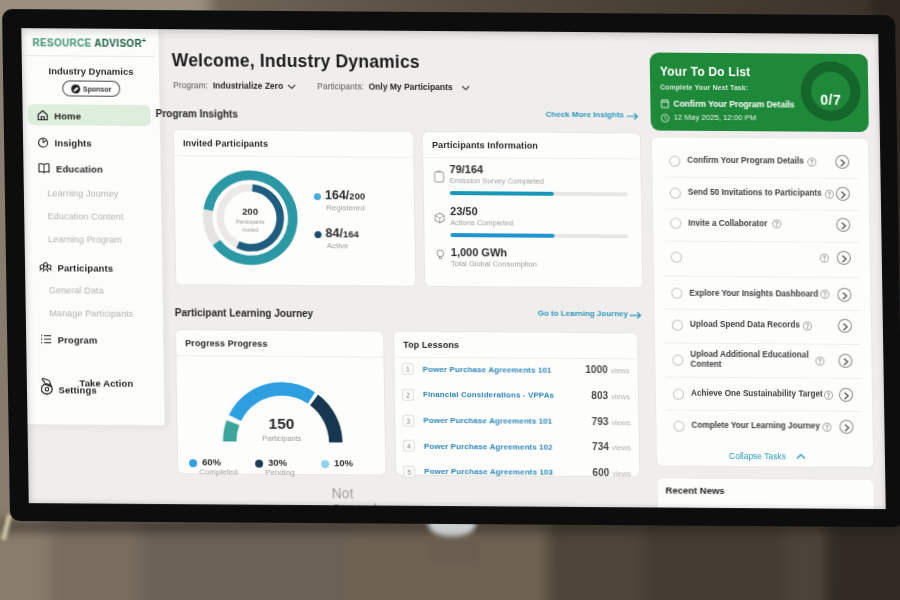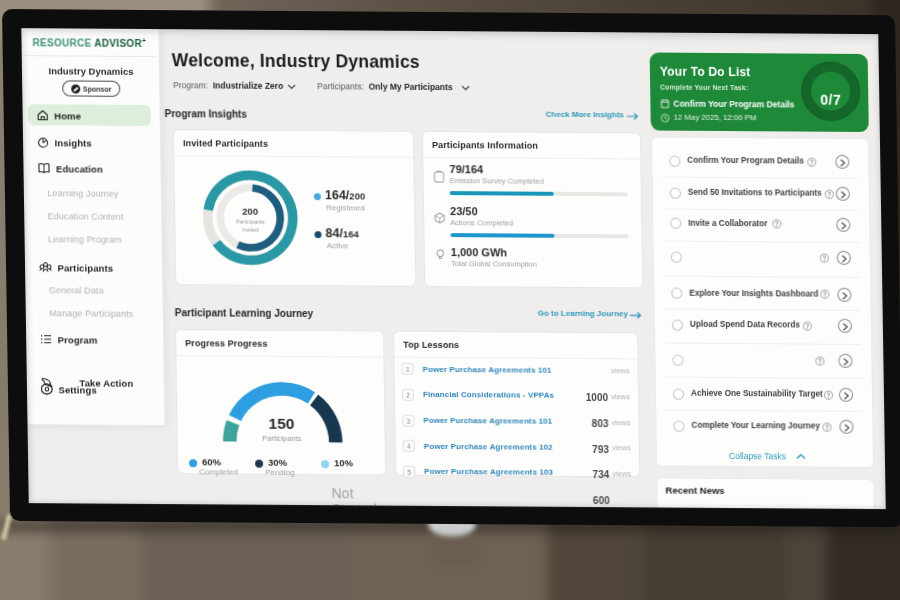--- a/index.html
+++ b/index.html
@@ -61,21 +61,21 @@
 .tdiv { position:absolute; left:10px; right:10px; border-top:1px solid #f1efec; }
 .qm { position:absolute; width:9px; height:9px; border:1px solid #a8a6a3; border-radius:50%; color:#8f8d8a; font-size:6.5px; font-weight:bold; text-align:center; line-height:8px; background:#fff; }
 .chev { position:absolute; left:183px; width:14px; height:14px; border:1.3px solid #8f8d8a; border-radius:50%; }
 .chev svg { position:absolute; left:3.2px; top:2.8px; }
 #rnews { position:absolute; left:628px; top:444.5px; width:218px; height:40px; background:#fdfdfc; border-radius:6px 6px 0 0; border:1px solid #eceae7; }
 
 
 .lrow { position:absolute; left:0; width:100%; height:13px; }
 .chip { position:absolute; left:7px; top:0; width:12px; height:12px; border:1px solid #e2e0dd; border-radius:3px; background:#fbfbfa; font-size:6.5px; color:#8a8885; text-align:center; line-height:12px; }
 .llink { position:absolute; left:28px; top:1.5px; font-size:8px; font-weight:bold; color:#2e86ba; letter-spacing:0.1px; }
-.vnum { position:absolute; right:30px; top:0; width:60px; text-align:right; font-size:10px; font-weight:bold; color:#4a4a48;margin-top:28px; }
+.vnum { position:absolute; right:30px; top:0; width:60px; text-align:right; font-size:10px; font-weight:bold; color:#4a4a48; }
 .vlab { position:absolute; right:8px; top:2px; font-size:7.5px; color:#b3b1ae;padding-left:12px; }
 </style>
 </head>
 <body>
 <div id="bg">
   <div class="blob" style="left:-20px;top:-20px;width:940px;height:640px;filter:none;background:linear-gradient(97deg,#8f8475 0%,#74695b 20%,#584e42 45%,#463d32 70%,#342d25 100%);"></div>
   <div class="blob" style="left:-30px;top:-30px;width:240px;height:70px;background:#9a8f7e;"></div>
   <div class="blob" style="left:-20px;top:430px;width:100px;height:220px;background:#8a7c6c;"></div>
   <div class="blob" style="left:50px;top:505px;width:110px;height:130px;background:#796d5f;"></div>
   <div class="blob" style="left:140px;top:502px;width:230px;height:135px;background:#6b6156;"></div>
@@ -163,21 +163,21 @@
         <h1>Welcome, Industry Dynamics</h1>
         <div class="selrow" style="left:151px;">Program: &nbsp;<b>Industrialize Zero</b></div>
         <svg class="abs" style="left:265px;top:54px;" width="9" height="6" viewBox="0 0 9 6" fill="none" stroke="#444" stroke-width="1.2">
             <path d="M1 1 L4.5 4.5 L8 1"></path>
           </svg>
         <div class="selrow" style="left:295px;">Participants: &nbsp;<b>Only My Participants</b></div>
         <svg class="abs" style="left:439px;top:54px;" width="9" height="6" viewBox="0 0 9 6" fill="none" stroke="#444" stroke-width="1.2">
             <path d="M1 1 L4.5 4.5 L8 1"></path>
           </svg>
 
-        <div class="shead" style="left:142px;top:79px;">Program Insights</div>
+        <div class="shead" style="left:133px;top:79px;">Program Insights</div>
         <div class="tlink" style="left:523px;top:78px;">Check More Insights</div>
         <svg class="abs" style="left:604px;top:79.5px;" width="12" height="8" viewBox="0 0 12 8" fill="none" stroke="#2b97bc" stroke-width="1.2">
             <path d="M0 4 H10.5 M7.5 1 L10.8 4 L7.5 7"></path>
           </svg>
 
         <div class="card" style="left:150px;top:100px;width:241px;height:156px;">
           <div class="ct">Invited Participants</div>
           <div class="chd"></div>
           <svg class="abs" style="left:25px;top:36.5px;" width="100" height="100" viewBox="0 0 100 100">
             <circle cx="50" cy="50" r="42.5" fill="none" stroke="#e6e4e1" stroke-width="9.5"></circle>
@@ -349,20 +349,21 @@
             </div>
           <div class="tcheck" style="top:181.5px;"></div>
           <div class="tlabel" style="top:182.0px;">Upload Spend Data Records</div>
           <div class="qm" style="left:148px;top:182.5px;">?</div>
           <div class="chev" style="top:180.0px;">
               <svg width="7" height="8" viewBox="0 0 7 8" fill="none" stroke="#555" stroke-width="1.3">
                 <path d="M1.5 0.8 L5.2 4 L1.5 7.2"></path>
               </svg>
             </div>
           <div class="tcheck" style="top:216.8px;"></div>
+          <div class="tlabel" style="top:211.8px;">Upload Additional Educational<br>Content</div>
           <div class="qm" style="left:160px;top:217.8px;">?</div>
           <div class="chev" style="top:215.3px;">
               <svg width="7" height="8" viewBox="0 0 7 8" fill="none" stroke="#555" stroke-width="1.3">
                 <path d="M1.5 0.8 L5.2 4 L1.5 7.2"></path>
               </svg>
             </div>
           <div class="tcheck" style="top:250.8px;"></div>
           <div class="tlabel" style="top:251.3px;">Achieve One Sustainability Target</div>
           <div class="qm" style="left:168px;top:251.8px;">?</div>
           <div class="chev" style="top:249.3px;">

